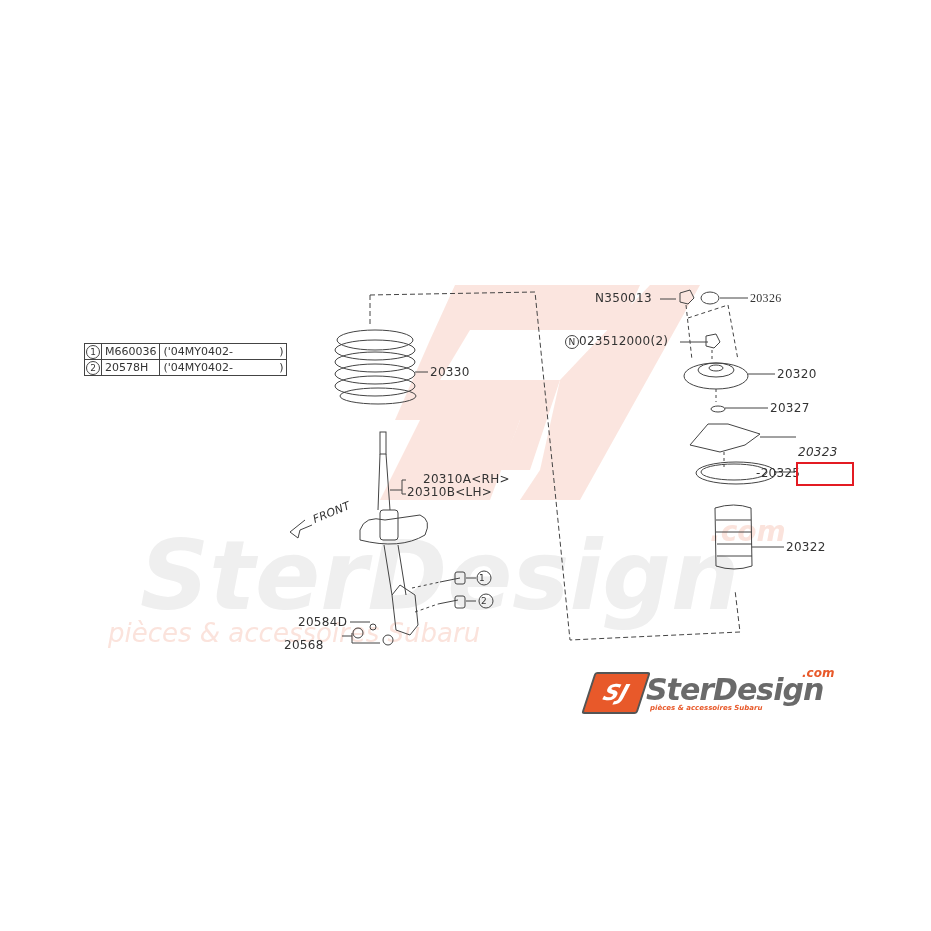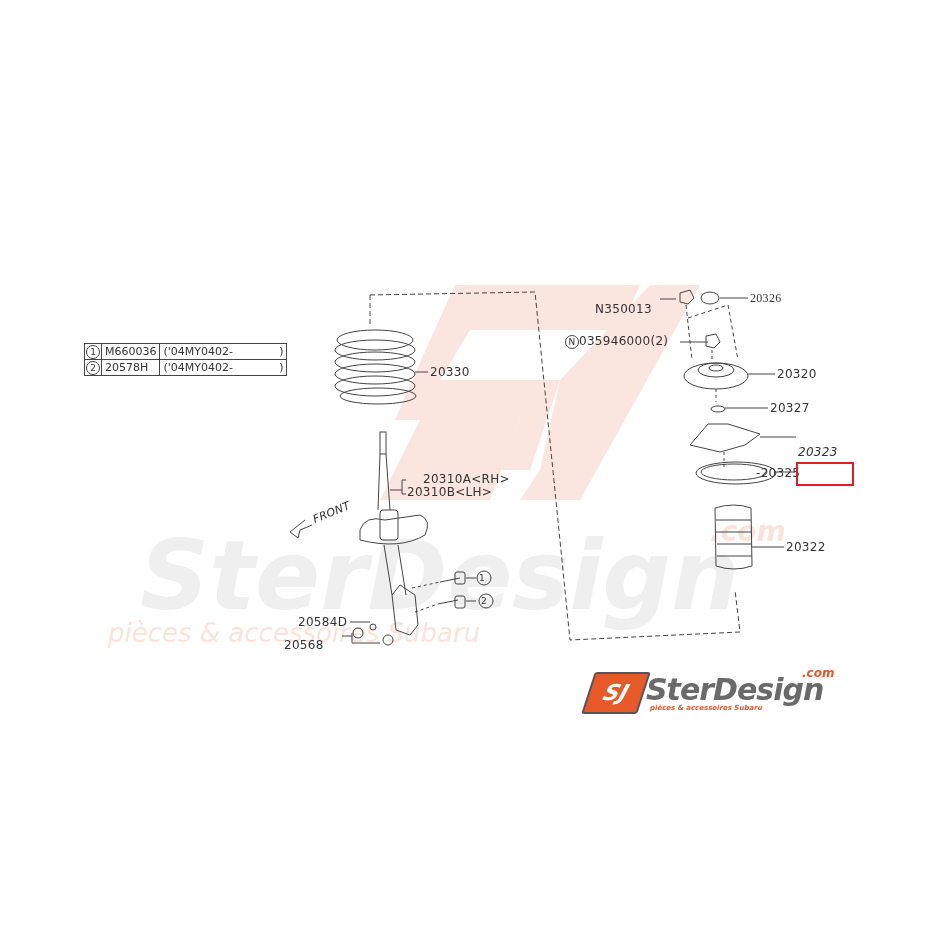--- a/index.html
+++ b/index.html
@@ -148,23 +148,23 @@
     </table>
 
   <div class="lbl" style="left:430px; top:366px;">20330</div>
   <div class="lbl" style="left:423px; top:473px;">20310A&lt;RH&gt;</div>
   <div class="lbl" style="left:407px; top:486px;">20310B&lt;LH&gt;</div>
   <div class="lbl" style="left:312px; top:506px; font-style:italic; font-size:11px; transform:rotate(-22deg);">FRONT</div>
   <div class="lbl" style="left:479px; top:572px; font-size:9px;">1</div>
   <div class="lbl" style="left:481px; top:595px; font-size:9px;">2</div>
   <div class="lbl" style="left:298px; top:616px;">20584D</div>
   <div class="lbl" style="left:284px; top:631px;margin-top:8px;">20568</div>
-  <div class="lbl" style="left:595px; top:303px;">N350013</div>
+  <div class="lbl" style="left:595px; top:292px;">N350013</div>
   <div class="lbl" style="left:750px; top:292px;font-family:Liberation Serif, serif;">20326</div>
-  <div class="lbl" style="left:565px; top:335px;"><span class="circ" style="font-size:9px;">N</span><span>035946000(2)</span></div>
+  <div class="lbl" style="left:565px; top:335px;"><span class="circ" style="font-size:9px;">N</span><span>023512000(2)</span></div>
   <div class="lbl" style="left:777px; top:368px;">20320</div>
   <div class="lbl" style="left:770px; top:402px;">20327</div>
   <div class="lbl" style="left:798px; top:446px;font-style:italic;">20323</div>
   <div class="lbl" style="left:756px; top:467px;">-20325</div>
   <div class="highlight"></div>
   <div class="lbl" style="left:786px; top:541px;">20322</div>
 
   <div class="logo">
     <div class="logo-mark">SJ</div>
     <div class="logo-name">SterDesign</div>

